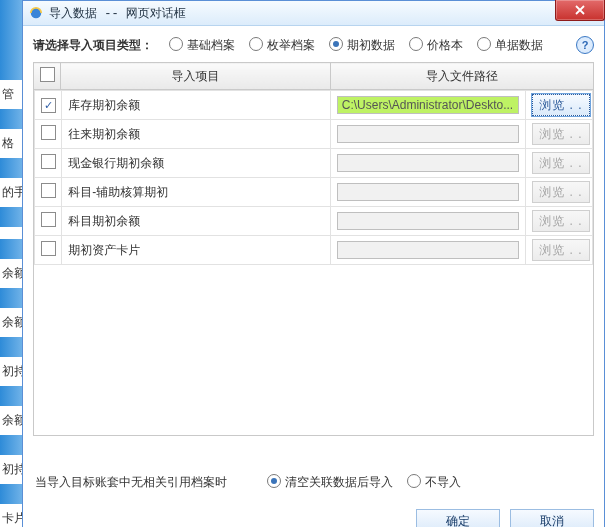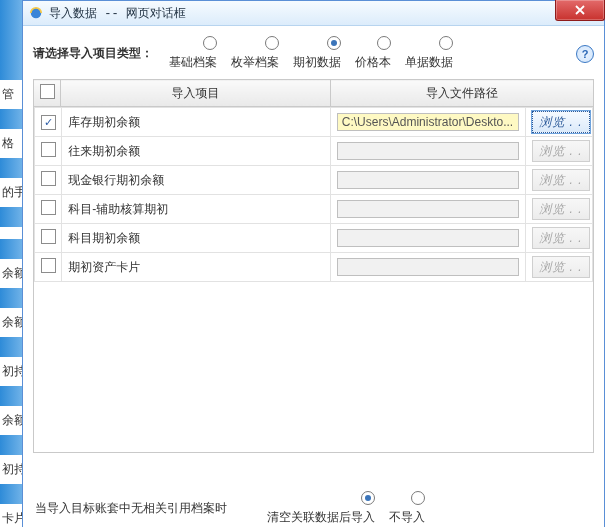--- a/index.html
+++ b/index.html
@@ -81,23 +81,22 @@
   }
   .type-row {
     display: flex;
     align-items: center;
     gap: 14px;
     padding: 2px 0 8px 0;
   }
   .type-row .label { margin-right: 2px; font-weight: bold; }
   .radio {
     display: inline-flex;
-    align-items: flex-end;
+    align-items: flex-start;
     gap: 4px;
-    flex-direction: column;
   }
   .radio .dot {
     width: 12px; height: 12px;
     border: 1px solid #7a7a7a;
     border-radius: 50%;
     display: inline-flex;
     align-items: center;
     justify-content: center;
     background: #fff;
   }
@@ -133,41 +132,41 @@
   }
   table.grid td {
     border: 1px solid #e2e2e2;
     padding: 3px 6px;
     height: 20px;
     vertical-align: middle;
   }
   .col-check { width: 26px; text-align: center; }
   .col-item  { width: 256px; }
   .col-path  { width: 186px; }
-  .col-btn   { width: 64px; text-align: center; font-style: italic; }
+  .col-btn   { width: 64px; text-align: center; }
   .chk {
     width: 13px; height: 13px;
     border: 1px solid #8c8c8c;
     background: #fff;
     display: inline-flex;
     align-items:center;
     justify-content:center;
   }
   .chk.checked::after{
     content:"✓";
     font-size:11px;
     color:#2d5ca5;
     line-height:1;
   }
   .path-input {
     width: 100%;
     height: 18px;
     box-sizing: border-box;
     border: 1px solid #bfbfbf;
-    background: #fef9c3;
+    background: #bef264;
     padding: 0 4px;
     font-size: 12px;
     color: #555;
     overflow: hidden;
     white-space: nowrap;
     text-overflow: ellipsis;
     display:flex;
     align-items:center;
   }
   .path-input.disabled { background:#f1f1f1; color:#999; }

